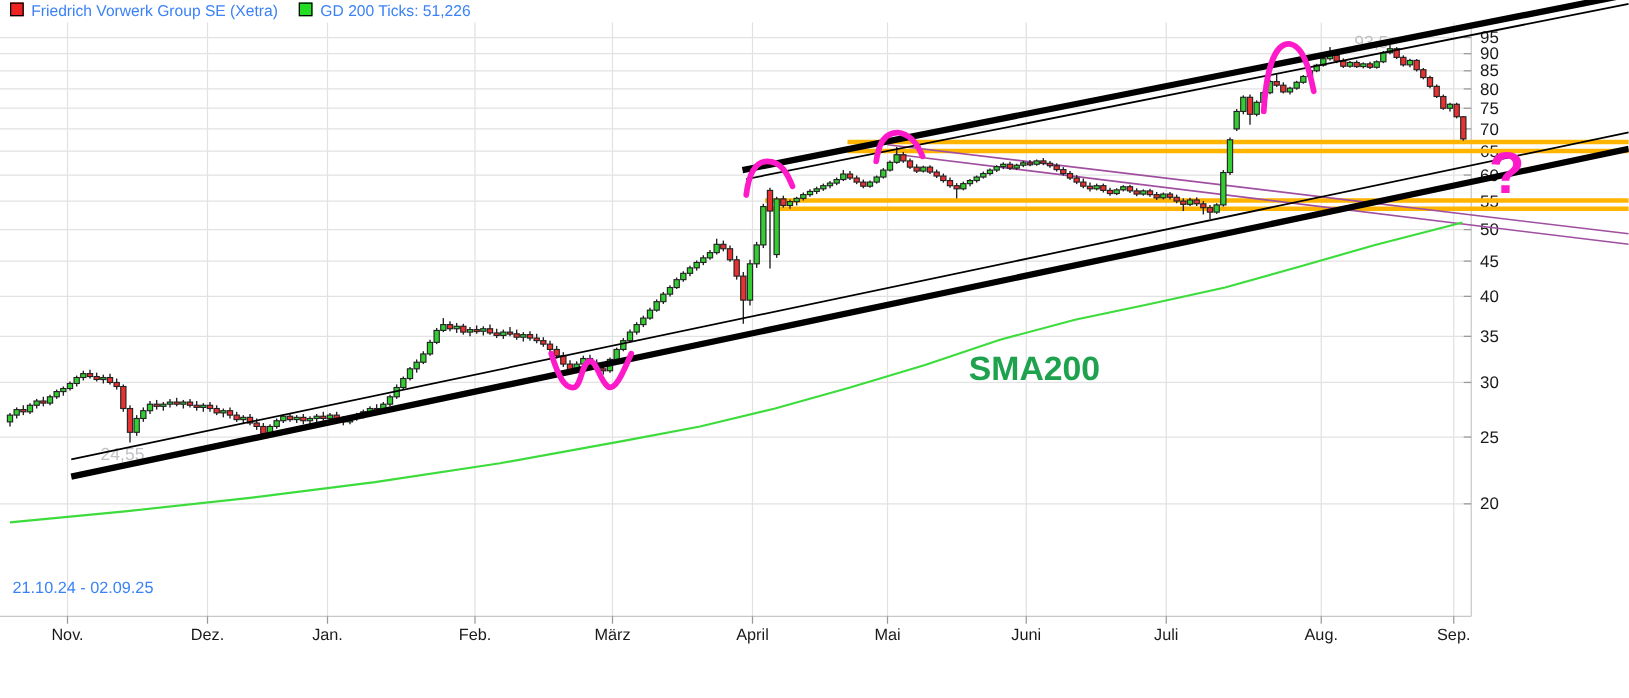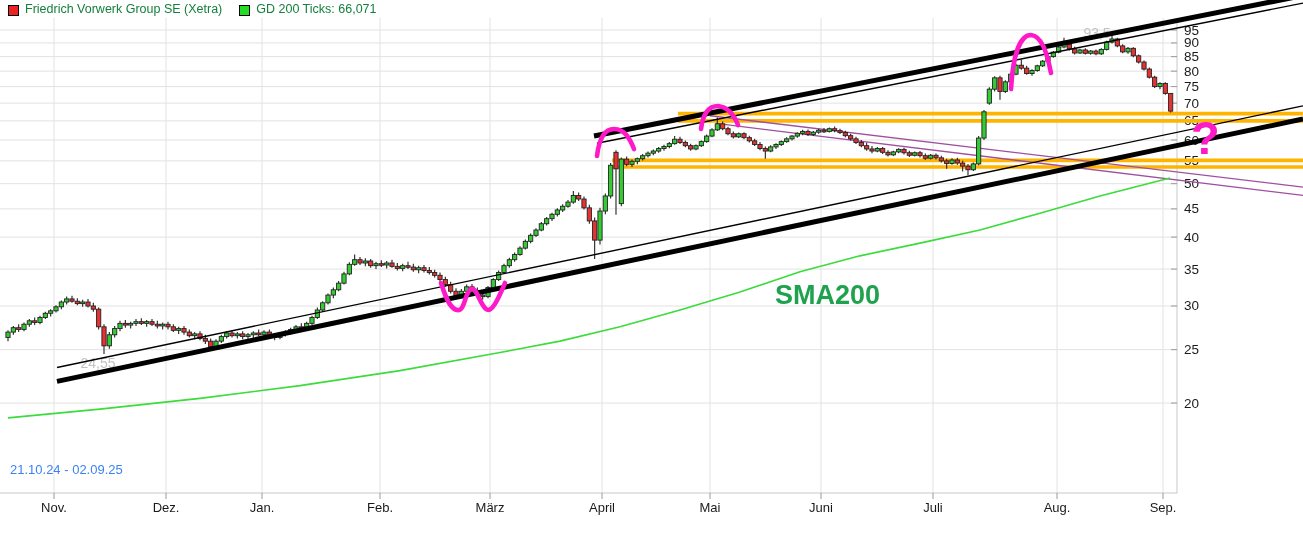--- a/index.html
+++ b/index.html
@@ -1,35 +1,35 @@
 <!DOCTYPE html>
 <html><head>
 <meta charset="utf-8">
 <style>
   html,body{margin:0;padding:0;background:#fff;}
   body{width:1303px;height:558px;overflow:hidden;font-family:"Liberation Sans",sans-serif;}
   .stage{position:relative;width:1303px;height:558px;background:#fff;}
   #chart{position:absolute;left:0;top:0;}
-  .legend{position:absolute;left:8px;top:2px;display:flex;align-items:flex-end;font-size:12.5px;color:#15803d;z-index:5;white-space:nowrap;}
+  .legend{position:absolute;left:8px;top:2px;display:flex;align-items:flex-start;font-size:12.5px;color:#3b82f6;z-index:5;white-space:nowrap;}
   .sq{width:9px;height:9px;border:1px solid #000;display:inline-block;margin-right:6px;flex:none;}
   .legend .gap{margin-left:17px;}
   .sma-label{position:absolute;left:775px;top:264px;font-size:27px;font-weight:bold;color:#1fa24e;z-index:4;letter-spacing:0px;margin-top:16px;}
   .qmark{position:absolute;left:1191px;top:110px;font-size:47px;font-weight:bold;color:#ff1ac9;z-index:6;}
   .daterange{position:absolute;left:10px;top:462px;font-size:13px;color:#3b82f6;z-index:4;}
 </style>
 </head>
 <body>
 
 <div class="stage">
 
   <div class="legend">
     <span class="sq" id="sw1" style="background: rgb(238, 34, 34);"></span>
     <span>Friedrich Vorwerk Group SE (Xetra)</span>
     <span class="sq gap" id="sw2" style="background: rgb(34, 221, 34);"></span>
-    <span>GD 200 Ticks: 66,071</span>
+    <span>GD 200 Ticks: 51,226</span>
   </div>
 
   <svg id="chart" width="1303" height="558">
       <g>
         <line x1="0" y1="403.0611869861889" x2="1177" y2="403.0611869861889" stroke="#e2e2e2" stroke-width="1"></line>
         <line x1="0" y1="349.6346968148474" x2="1177" y2="349.6346968148474" stroke="#e2e2e2" stroke-width="1"></line>
         <line x1="0" y1="305.9820758687919" x2="1177" y2="305.9820758687919" stroke="#e2e2e2" stroke-width="1"></line>
         <line x1="0" y1="269.0743107454348" x2="1177" y2="269.0743107454348" stroke="#e2e2e2" stroke-width="1"></line>
         <line x1="0" y1="237.10335037663606" x2="1177" y2="237.10335037663606" stroke="#e2e2e2" stroke-width="1"></line>
         <line x1="0" y1="208.9029647513948" x2="1177" y2="208.9029647513948" stroke="#e2e2e2" stroke-width="1"></line>

